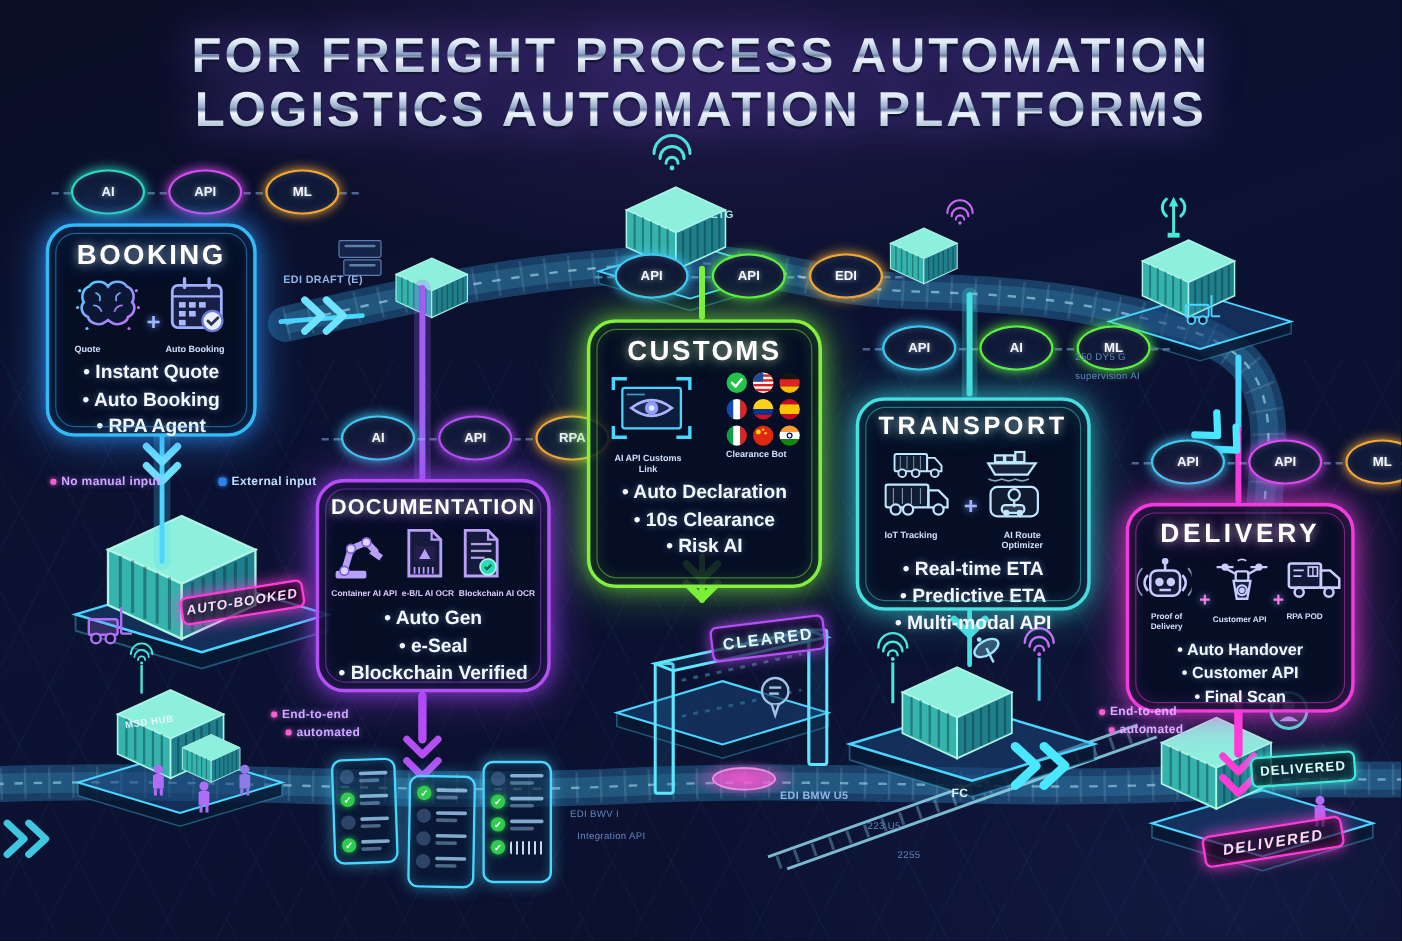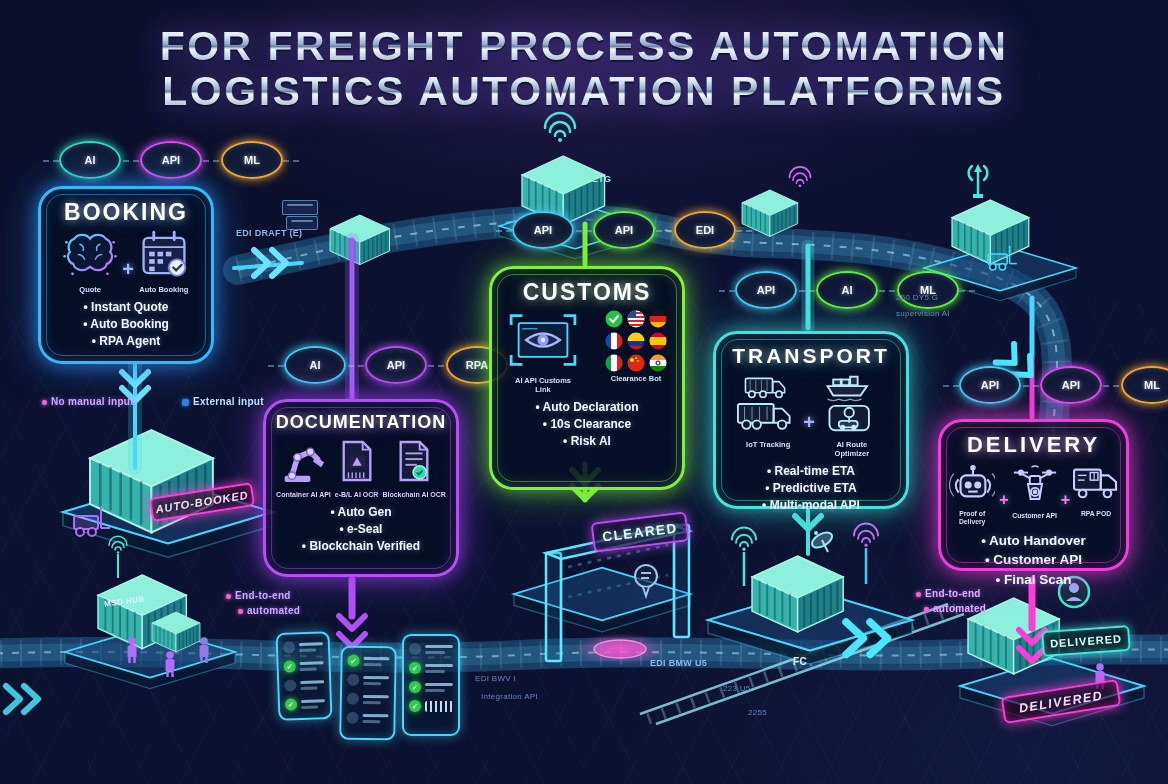--- a/index.html
+++ b/index.html
@@ -34,27 +34,27 @@
   .st-customs{--c:#84f03c;--g:rgba(120,240,60,.5);--gi:rgba(120,240,60,.28);}
   .st-transport{--c:#46e0e0;--g:rgba(60,220,220,.5);--gi:rgba(60,220,220,.28);}
   .st-delivery{--c:#f23ddb;--g:rgba(242,61,219,.55);--gi:rgba(242,61,219,.30);}
   .stage-title{margin:2px 0 4px;font-weight:800;color:#fff;text-shadow:0 0 8px rgba(255,255,255,.55),0 0 18px var(--g);}
   .st-booking .stage-title{font-size:23px;letter-spacing:2px;}
   .st-documentation .stage-title{font-size:18px;letter-spacing:1px;}
   .st-customs .stage-title{font-size:23px;letter-spacing:2px;}
   .st-transport .stage-title{font-size:21px;letter-spacing:3px;}
   .st-delivery .stage-title{font-size:22px;letter-spacing:3px;}
   .features{display:flex;align-items:flex-start;justify-content:center;gap:4px;margin-top:2px;}
-  .feature{display:flex;flex-direction:column;align-items:center;width:auto;}
+  .feature{display:flex;flex-direction:column;align-items:flex-start;width:auto;}
   .f-label{margin-top:2px;font-size:7.5px;font-weight:700;color:#cfe0ff;line-height:1.2;max-width:66px;}
   .st-documentation .f-label{color:#ddccff;font-size:7px;}
   .st-delivery .f-label{font-size:6.8px;max-width:58px;}
   .plus{font-size:20px;font-weight:800;color:#9fb6ff;align-self:center;margin-top:14px;text-shadow:0 0 6px rgba(140,160,255,.8);}
   .st-delivery .plus{color:#ff7be8;margin-top:12px;font-size:16px;}
-  .bullets{list-style:none;margin:5px 0 0;padding:0;font-weight:800;font-size:12px;line-height:1.42;text-shadow:0 0 6px rgba(160,200,255,.45);}
+  .bullets{list-style:none;margin:5px 0 0;padding:0;font-weight:800;font-size:16px;line-height:1.42;text-shadow:0 0 6px rgba(160,200,255,.45);}
   .st-delivery .bullets{font-size:13.5px;}
   .bullets li::before{content:"• ";}
   
   .flag-grid{display:grid;grid-template-columns:repeat(3,18px);gap:4px;justify-content:center;}
   
   .badge-row{position:absolute;z-index:4;display:flex;gap:19px;align-items:center;}
   .badge-row::before{content:'';position:absolute;left:-16px;right:-16px;top:50%;border-top:2px dashed rgba(160,205,255,.45);}
   .badge{position:relative;width:62px;height:38px;border-radius:50%;border:2.5px solid var(--bc,#49d6ff);
     display:flex;align-items:center;justify-content:center;font-size:11px;font-weight:800;color:#f4f8ff;
     background:radial-gradient(circle at 50% 40%,#101a38 55%,#0a1228 100%);
@@ -625,21 +625,21 @@
         <span class="f-label">AI Route Optimizer</span>
       </div>
     </div>
     <ul class="bullets">
       <li>Real-time ETA</li>
       <li>Predictive ETA</li>
       <li>Multi-modal API</li>
     </ul>
   </section>
 
-  <section class="stage st-delivery" style="left:938px;top:419px;width:191px;height:152px">
+  <section class="stage st-delivery" style="left:938px;top:419px;width:191px;height:175px">
     <h2 class="stage-title">DELIVERY</h2>
     <div class="features" style="gap:2px;">
       <div class="feature">
         <span>
           <svg width="46" height="42" viewBox="0 0 48 44" fill="none" stroke="#c8ccff" stroke-width="2.2">
             <rect x="12" y="14" width="26" height="22" rx="6" fill="rgba(150,160,255,.08)"></rect>
             <circle cx="20" cy="24" r="2.6" fill="#c8ccff"></circle>
               <circle cx="30" cy="24" r="2.6" fill="#c8ccff"></circle>
             <line x1="20" y1="31" x2="30" y2="31"></line>
             <line x1="25" y1="8" x2="25" y2="14"></line>

